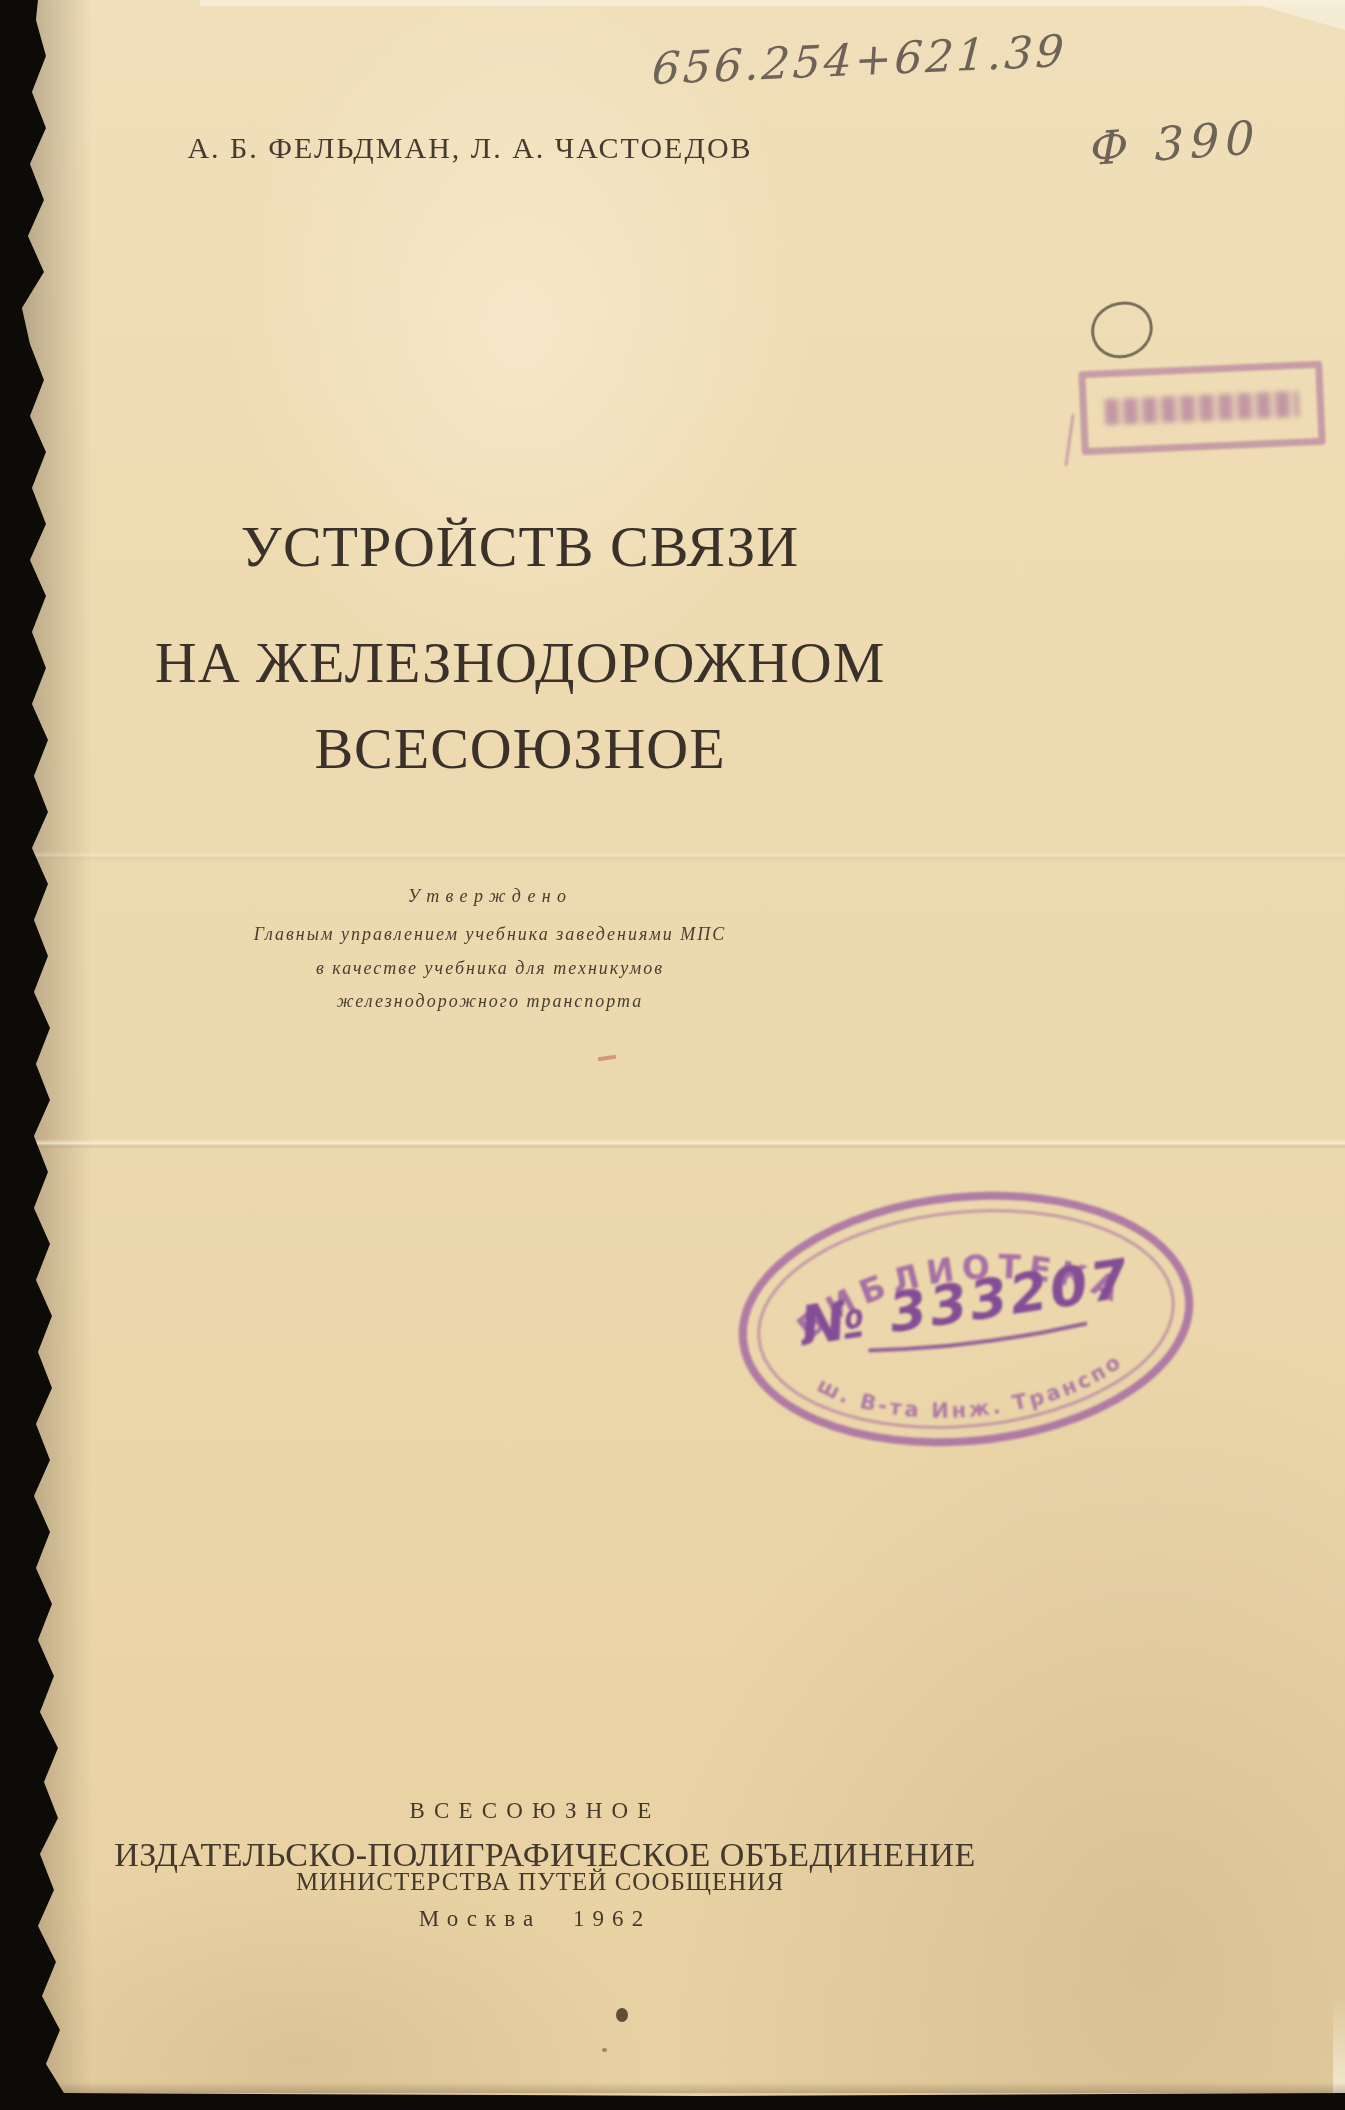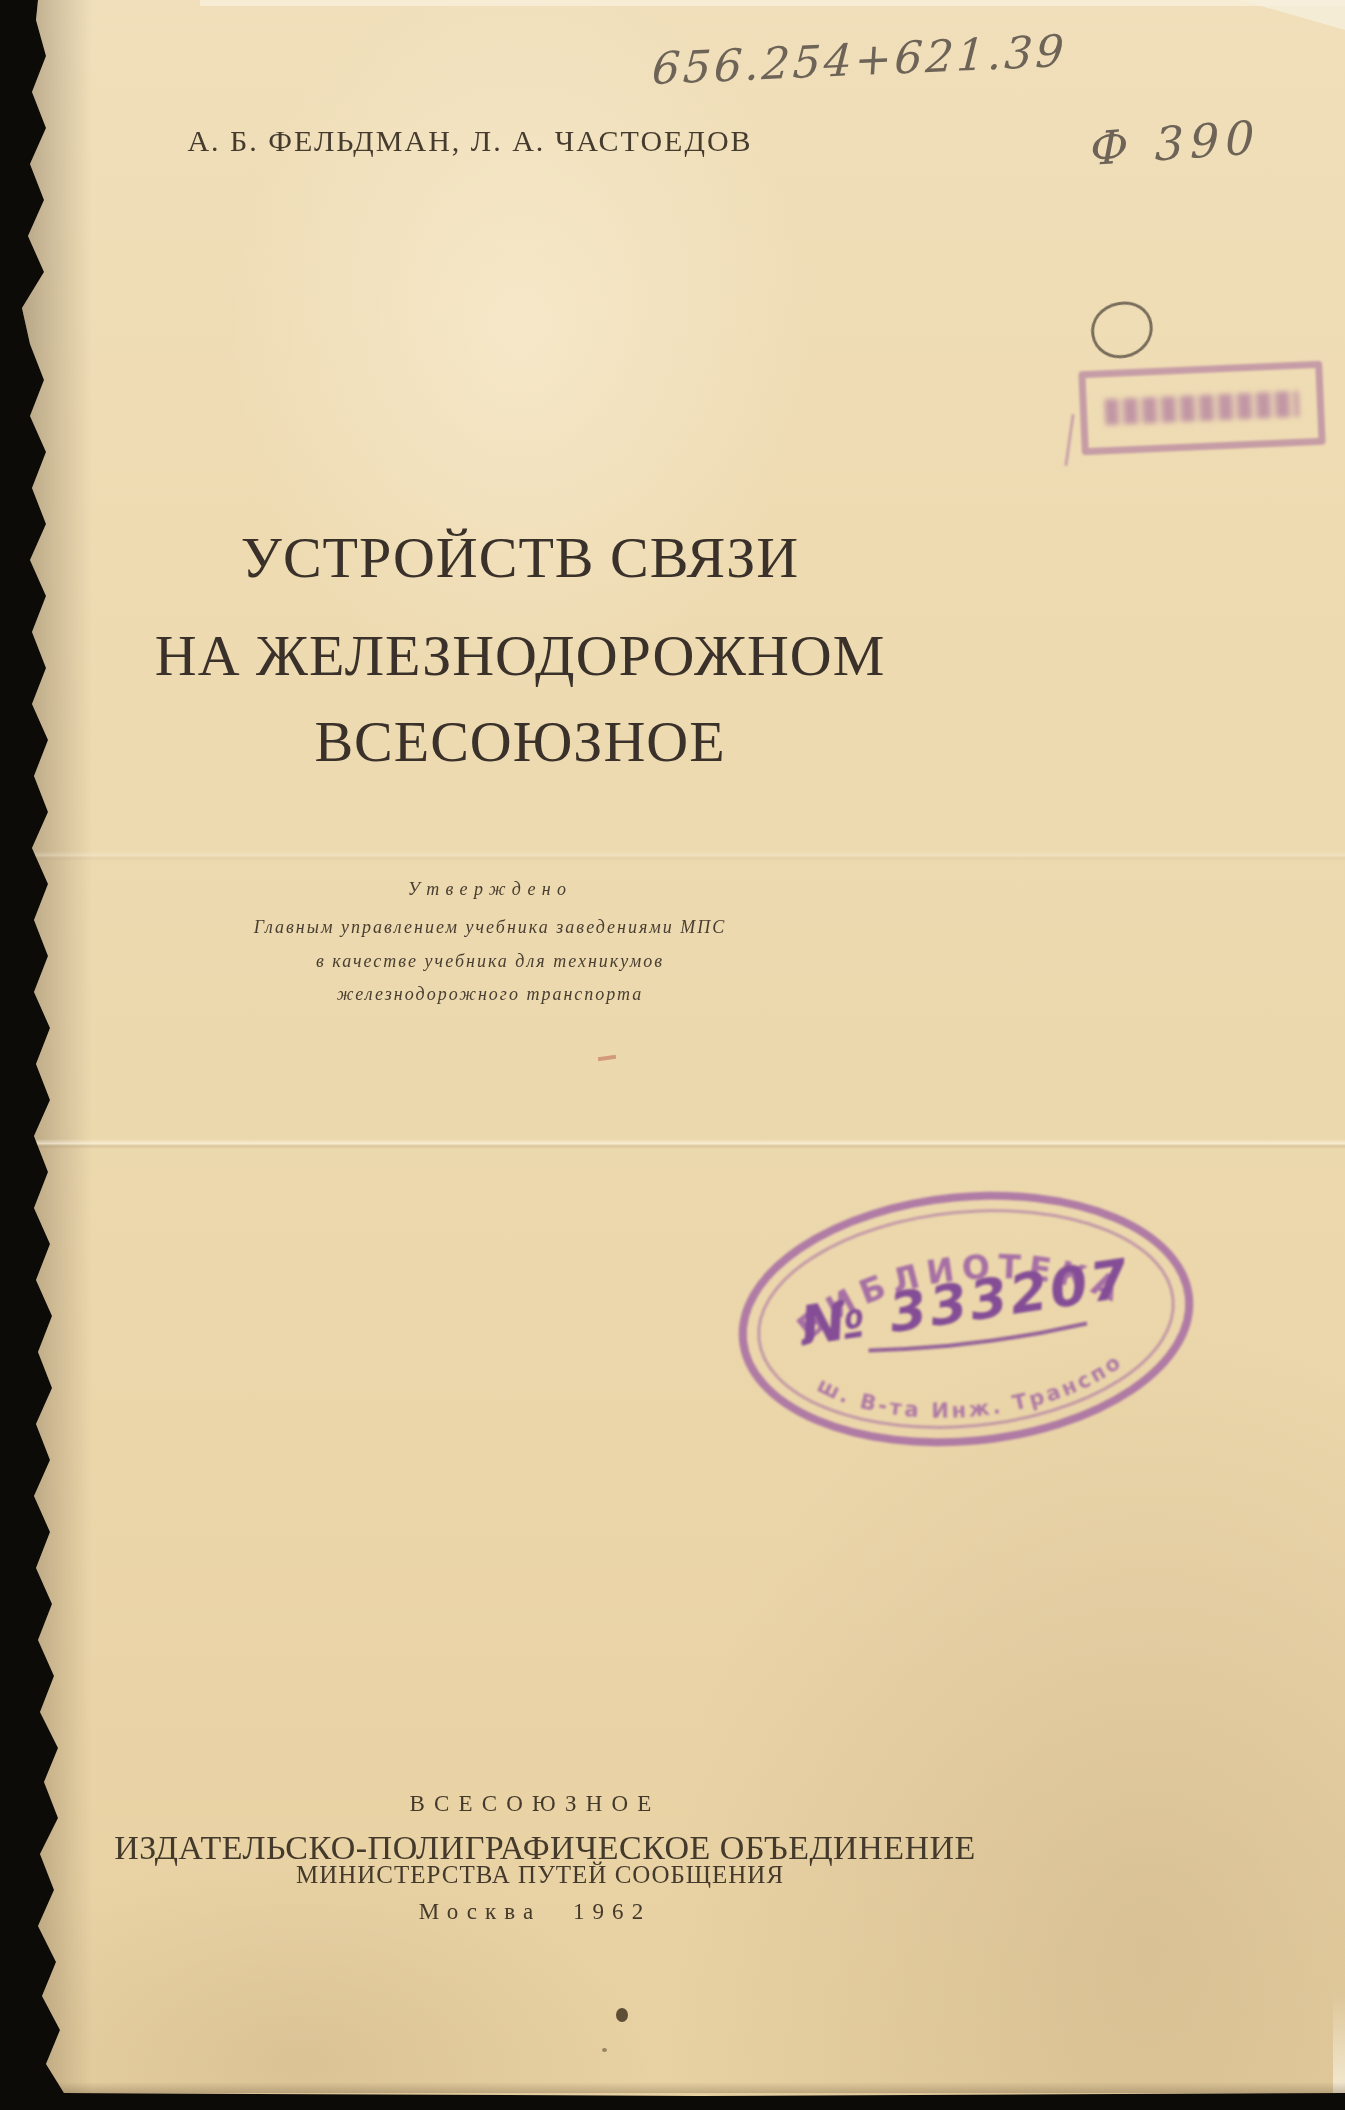--- a/index.html
+++ b/index.html
@@ -25,26 +25,26 @@
       background:linear-gradient(90deg,rgba(60,45,30,.32),rgba(60,45,30,0));}
   .top-light{position:absolute;left:200px;top:0;width:1145px;height:6px;background:rgba(250,244,228,.65);}
   .corner-tr{position:absolute;right:0;top:0;width:105px;height:30px;
       clip-path:polygon(0 0,100% 0,100% 100%);background:#f6efdc;opacity:.8;}
   .corner-br{position:absolute;right:0;top:1995px;width:12px;height:98px;
       background:linear-gradient(180deg,rgba(246,239,220,0),rgba(246,239,220,.85));}
   .crease{position:absolute;left:0;width:100%;height:10px;
       background:linear-gradient(180deg,rgba(255,250,235,0) 0%,rgba(255,250,235,.55) 45%,rgba(140,115,80,.18) 70%,rgba(255,250,235,0) 100%);}
   .bottom-shade{position:absolute;left:0;top:2082px;width:100%;height:11px;background:linear-gradient(180deg,rgba(100,80,55,0),rgba(100,80,55,.3));}
 
-  .line{position:absolute;white-space:nowrap;transform:translateX(-50%);color:#3c332a;}
+  .line{position:absolute;white-space:nowrap;transform:translateX(-50%);color:#3c332a;margin-top:7px;}
   .pencil{position:absolute;white-space:nowrap;font-style:italic;color:#6d6357;
       font-family:"DejaVu Serif",serif;}
   .authors{top:124px;left:470px;font-size:30px;letter-spacing:2px;color:#453c2f;}
   .title-ln{font-size:58px;letter-spacing:1px;color:#3a322a;}
-  .t1{top:438px;left:520px;} .t2{top:524px;left:520px;} .t3{top:622px;left:520px;} .t4{top:708px;left:520px;}
+  .t1{top:438px;left:520px;} .t2{top:506px;left:520px;} .t3{top:622px;left:520px;} .t4{top:708px;left:520px;}
   .ap{font-style:italic;font-size:18px;color:#483e31;}
   .ap1{top:879px;left:490px;letter-spacing:.35em;}
   .ap2{top:917px;left:490px;letter-spacing:2px;}
   .ap3{top:951px;left:490px;letter-spacing:2px;}
   .ap4{top:984px;left:490px;letter-spacing:2px;}
   .imp{color:#443a2c;}
   .im1{top:1791px;left:535px;font-size:23px;letter-spacing:.4em;}
   .im2{top:1829px;left:545px;font-size:34px;letter-spacing:.5px;}
   .im3{top:1861px;left:540px;font-size:25px;letter-spacing:1px;}
   .im4{top:1899px;left:535px;font-size:23px;letter-spacing:.35em;word-spacing:18px;}

